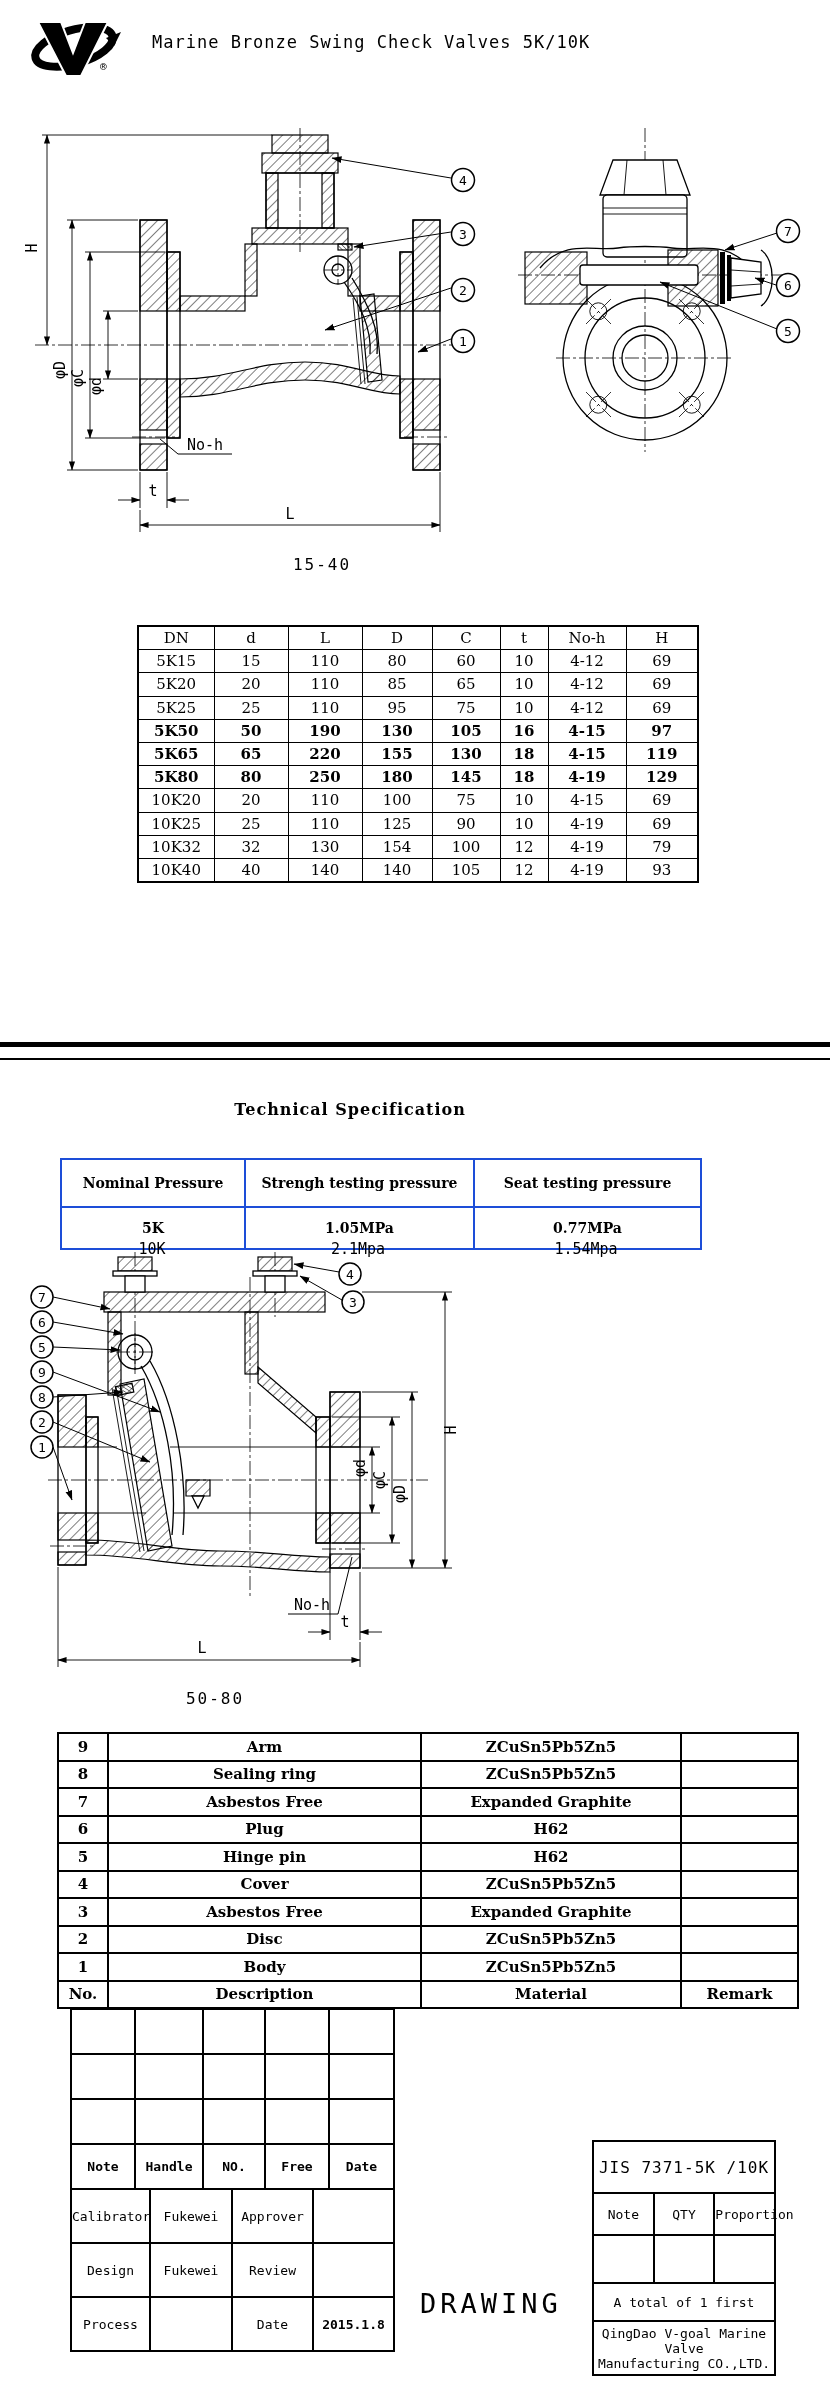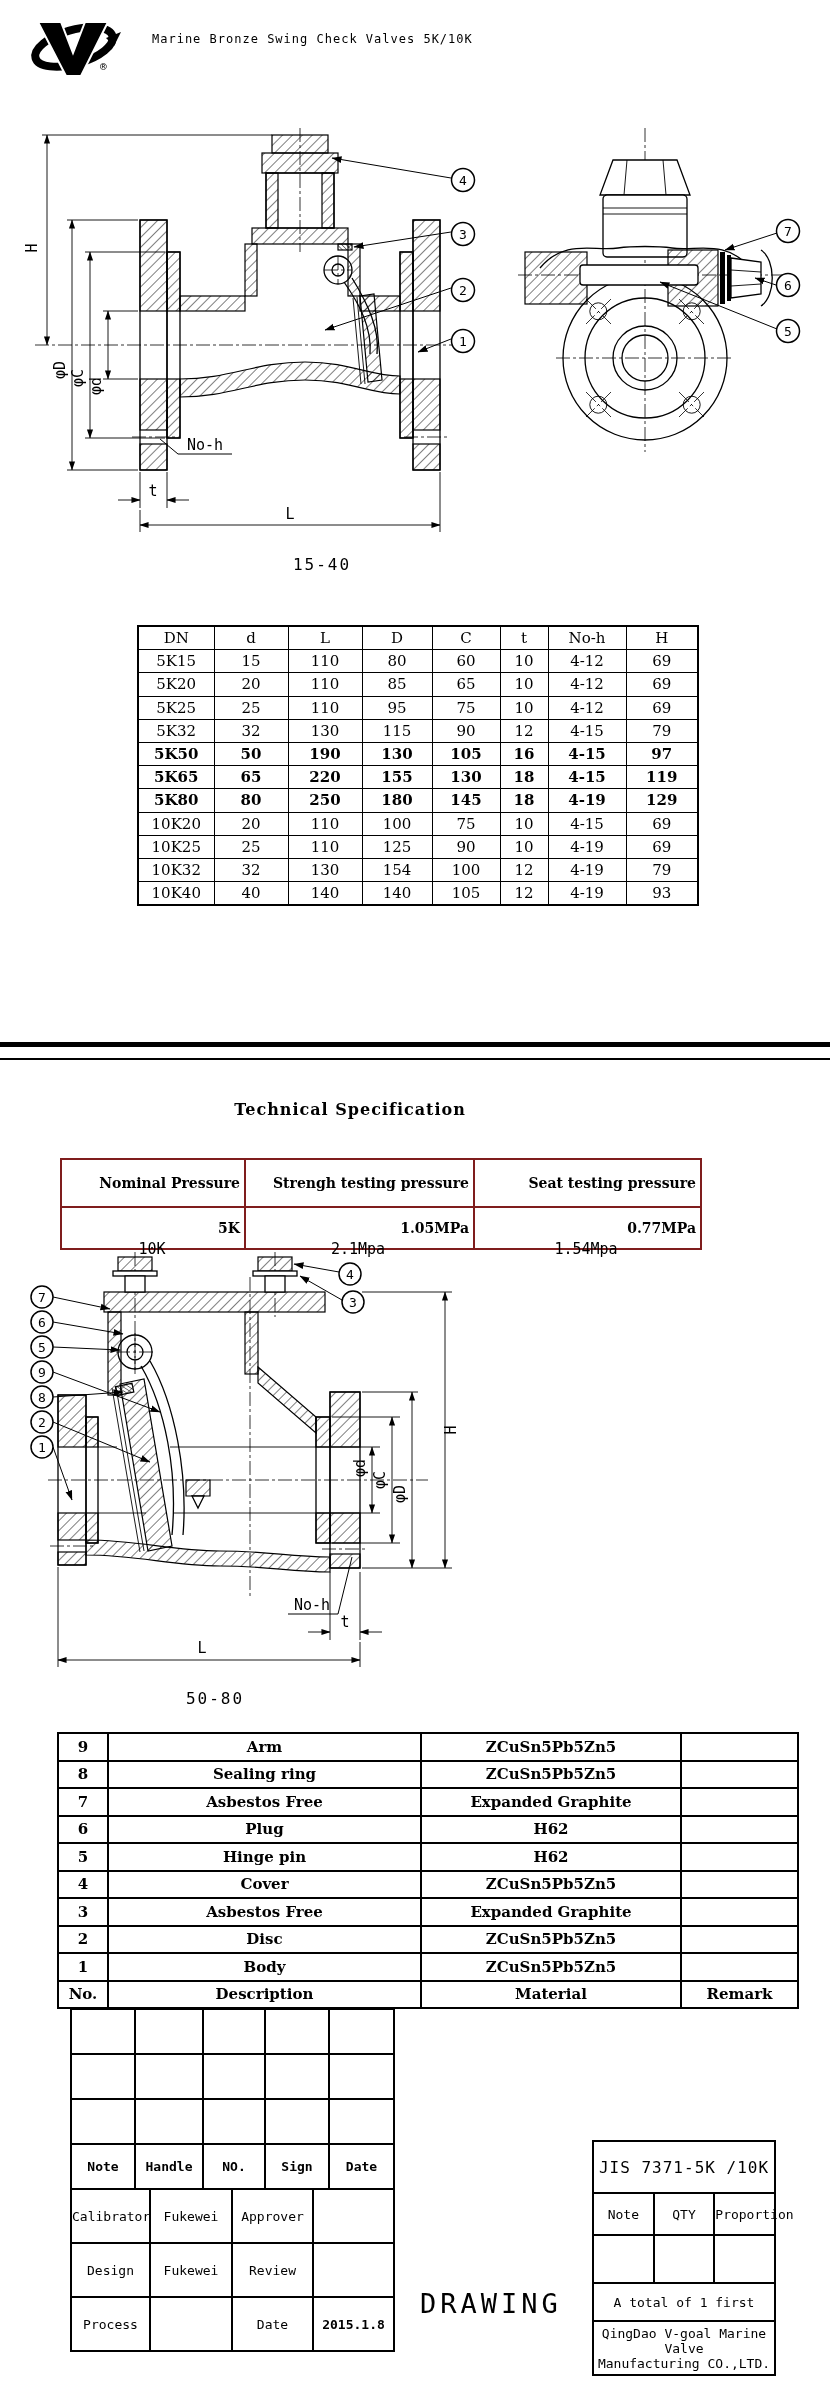--- a/index.html
+++ b/index.html
@@ -1,28 +1,28 @@
 <!DOCTYPE html>
 <html><head>
 <meta charset="utf-8">
 <style>
   html,body{margin:0;padding:0;background:#fff}
   .page{position:relative;width:830px;height:2387px;background:#fff;color:#000;
         font-family:"DejaVu Sans Mono",monospace;overflow:hidden}
   .abs{position:absolute}
   
-  .doc-title{font-size:12px;letter-spacing:1px;white-space:nowrap}
+  .doc-title{font-size:17px;letter-spacing:1px;white-space:nowrap}
   .reg{font-size:11px}
   
   table{border-collapse:collapse;table-layout:fixed}
   .dim-table{border:2px solid #000}
   .dim-table td{border:1px solid #000;height:22.2px;text-align:center;
       font:15px "DejaVu Serif",serif;padding:0;overflow:hidden}
   .dim-table tr.bold td{font-weight:bold}
-  .spec-table td{border:2px solid #7f1d1d;text-align:right;
+  .spec-table td{border:2px solid #1d4ed8;text-align:center;
       font:bold 14px "DejaVu Serif",serif;padding:12px 4px}
   .spec-sub{font:15px "DejaVu Sans Mono",monospace;white-space:nowrap}
   .spec-title{font:bold 16px "DejaVu Serif",serif;text-align:center;letter-spacing:1px}
   .parts-table td{border:2px solid #000;height:25.5px;text-align:center;
       font:bold 15px "DejaVu Serif",serif;padding:0;overflow:hidden}
   
   .tb td{border:2px solid #000;text-align:center;font:13px "DejaVu Sans Mono",monospace;
       padding:0;overflow:hidden}
   .tb td.lab{font-weight:bold}
   .rb td{border:2px solid #000;text-align:center;font:13px "DejaVu Sans Mono",monospace;padding:0}
@@ -265,30 +265,20 @@
         <tr>
           <td>5K25</td>
           <td>25</td>
           <td>110</td>
           <td>95</td>
           <td>75</td>
           <td>10</td>
           <td>4-12</td>
           <td>69</td>
         </tr>
-        <tr>
-          <td>5K32</td>
-          <td>32</td>
-          <td>130</td>
-          <td>115</td>
-          <td>90</td>
-          <td>12</td>
-          <td>4-15</td>
-          <td>79</td>
-        </tr>
         <tr class="bold">
           <td>5K50</td>
           <td>50</td>
           <td>190</td>
           <td>130</td>
           <td>105</td>
           <td>16</td>
           <td>4-15</td>
           <td>97</td>
         </tr>
@@ -613,21 +603,21 @@
           <td></td>
           <td></td>
           <td></td>
           <td></td>
           <td></td>
         </tr>
     <tr style="height:45px">
       <td class="lab">Note</td>
       <td class="lab">Handle</td>
       <td class="lab">NO.</td>
-      <td class="lab">Sign</td>
+      <td class="lab">Free</td>
       <td class="lab">Date</td>
     </tr>
   </tbody>
     </table>
   <table class="abs tb" style="left:70px;top:2188px;width:323px">
     <colgroup>
         <col style="width:79px">
         <col style="width:82px">
         <col style="width:81px">
         <col style="width:81px">

